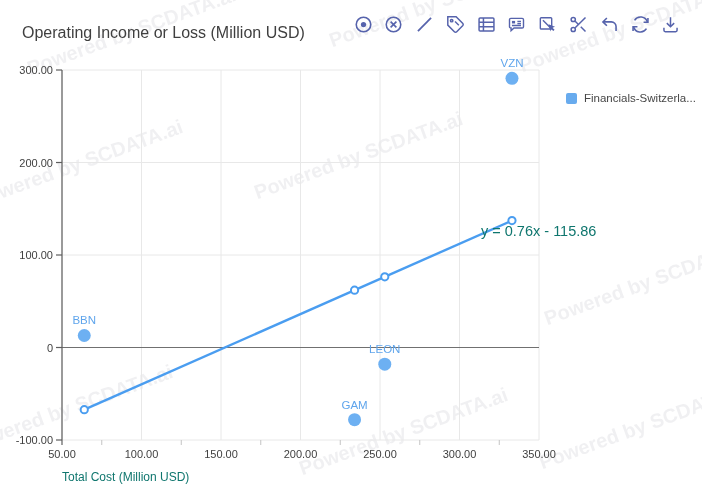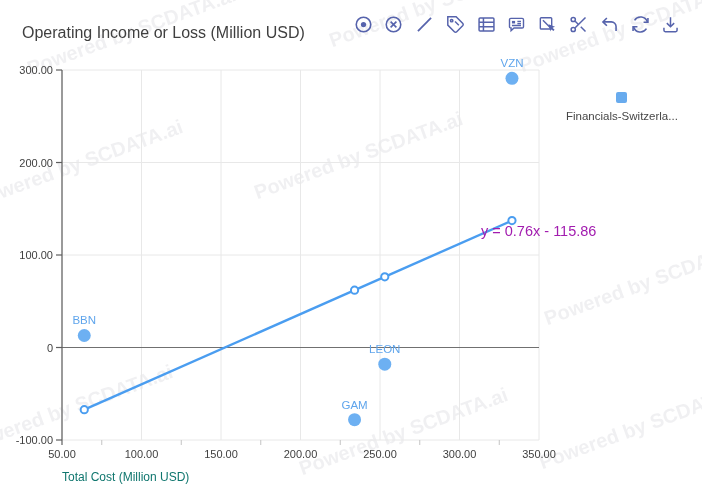--- a/index.html
+++ b/index.html
@@ -13,26 +13,26 @@
   .toolbar{position:absolute;left:352px;top:11px;width:330px;height:26px;
            display:flex;justify-content:space-between;align-items:center;z-index:5;}
   .tbtn{background:none;border:none;padding:0;margin:0;width:22px;height:22px;
         color:#5663ac;cursor:pointer;display:flex;align-items:center;justify-content:center;}
   .tbtn svg{width:21px;height:21px;display:block;}
   
   .y-title{position:absolute;left:22px;top:24px;font-size:16px;color:#3f3f3f;z-index:4;}
   .x-title{position:absolute;left:62px;top:470px;width:477px;
            font-size:12px;color:#0f766e;z-index:4;}
   
-  .legend{position:absolute;left:566px;top:92px;display:flex;align-items:center;gap:7px;
-          z-index:4;cursor:pointer;flex-direction:column;}
+  .legend{position:absolute;left:566px;top:92px;display:flex;align-items:flex-end;gap:7px;
+          z-index:4;cursor:pointer;}
   .legend-swatch{width:11px;height:11px;border-radius:2px;background:#68abee;}
   .legend-label{font-size:11.5px;color:#474747;}
   
-  .annotation{position:absolute;left:481px;top:223px;font-size:14.5px;color:#a21caf;
+  .annotation{position:absolute;left:481px;top:223px;font-size:14.5px;color:#0f766e;
               line-height:16px;z-index:4;}
   
   #plot{position:absolute;left:0;top:0;z-index:3;}
   #plot text{font-family:"Liberation Sans",sans-serif;}
 </style>
 </head>
 <body>
 
 <div id="app">
 

